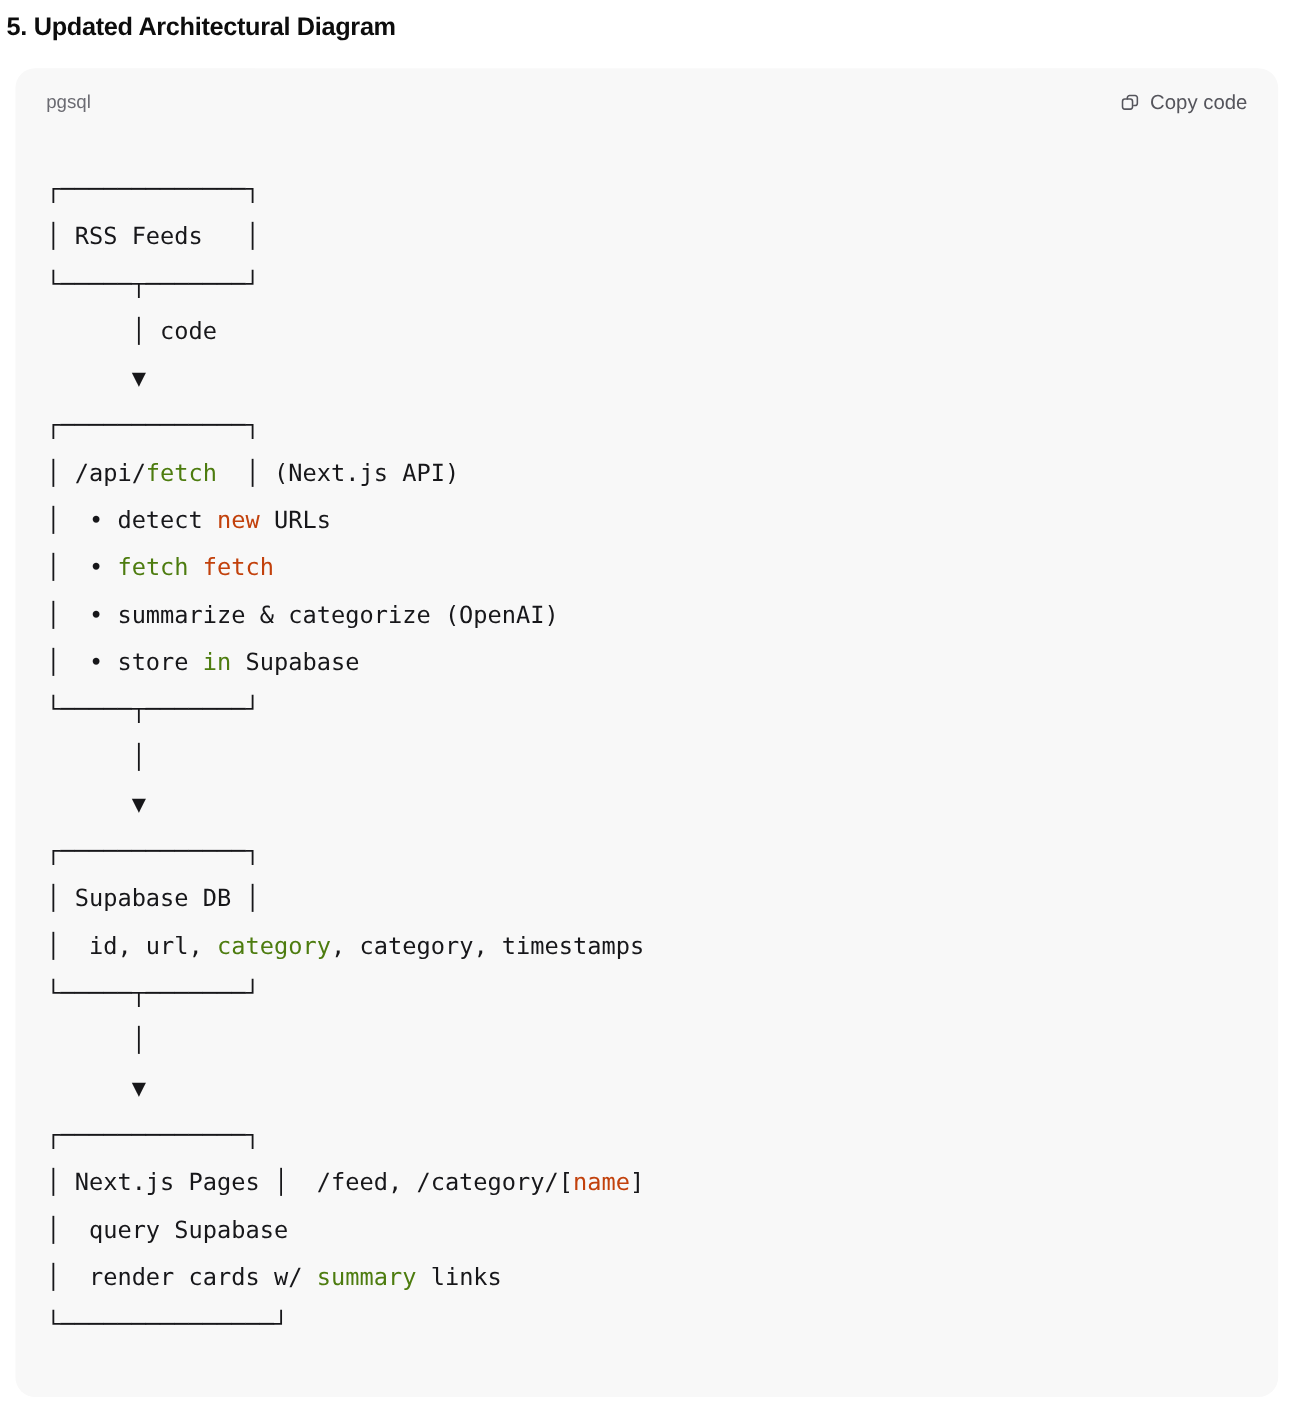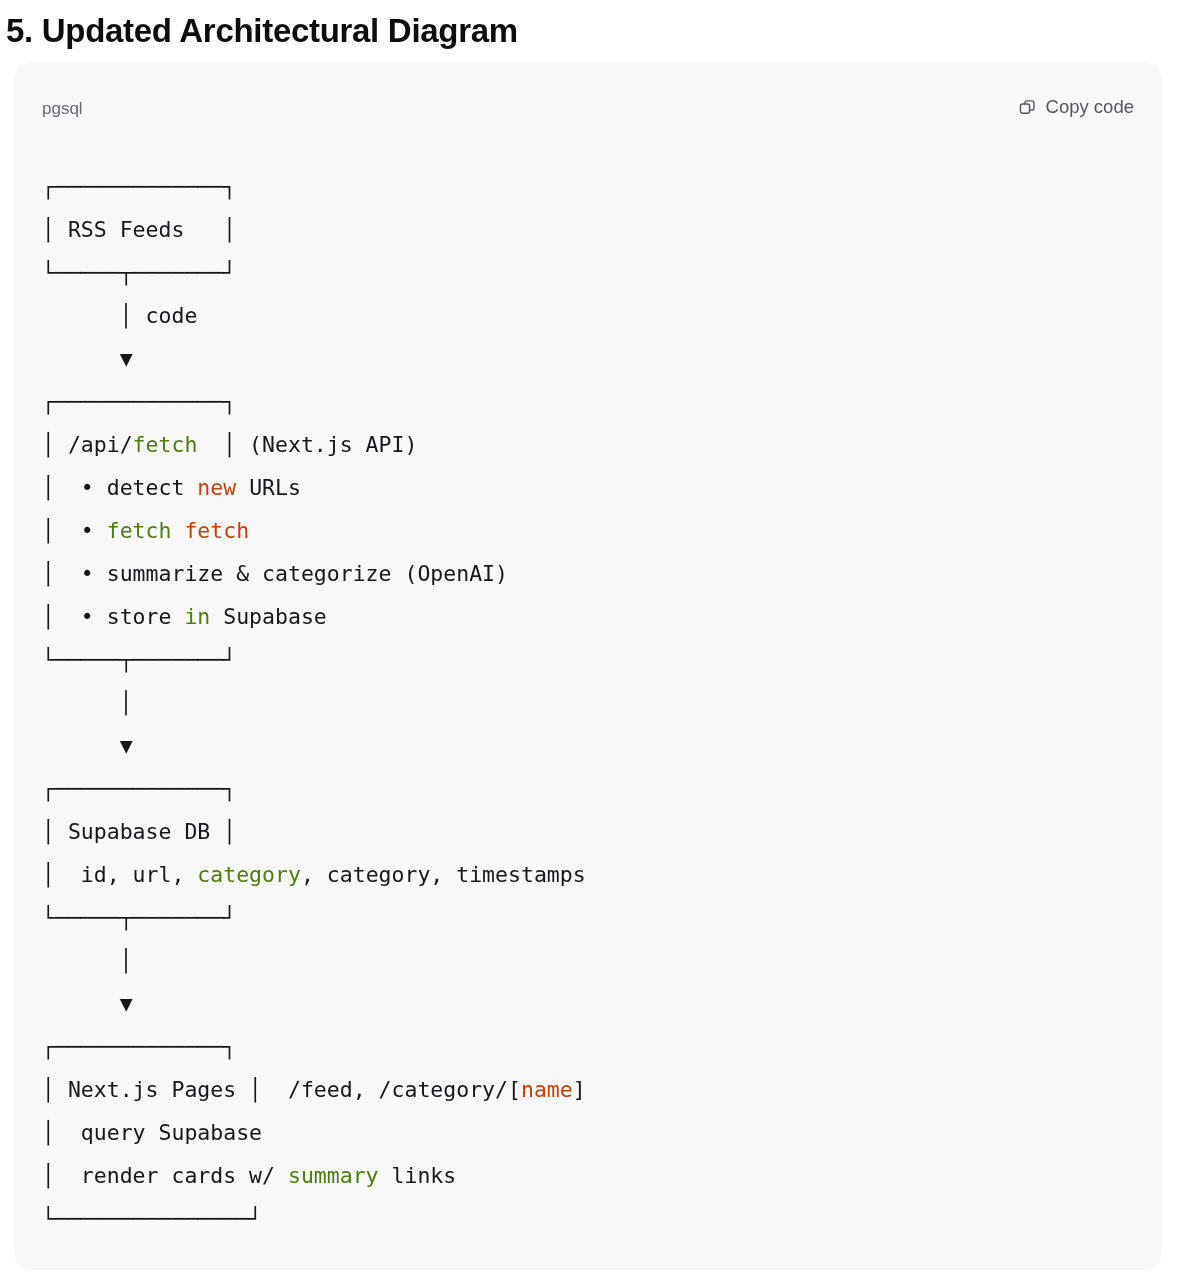--- a/index.html
+++ b/index.html
@@ -17,21 +17,21 @@
   .page {
     position: relative;
     width: 1178px;
     height: 1284px;
     box-sizing: border-box;
   }
 
   
   .section-title {
     font-family: "Liberation Sans", sans-serif;
-    font-size: 33px;
+    font-size: 23px;
     font-weight: 700;
     color: #0d0d0d;
     letter-spacing: -0.3px;
     line-height: 1.3;
     margin: 0;
     padding: 10px 0 0 6px;
   }
 
   
   .code-card {
@@ -41,21 +41,21 @@
     width: 1148px;
     height: 1208px;
     background: #f8f8f8;
     border-radius: 18px;
     box-sizing: border-box;
     overflow: hidden;
   }
 
   .code-header {
     display: flex;
-    align-items: flex-end;
+    align-items: flex-start;
     justify-content: space-between;
     padding: 22px 28px 6px 28px;
     box-sizing: border-box;
   }
 
   .lang-label {
     font-family: "Liberation Sans", sans-serif;
     font-size: 17px;
     color: #6b6b72;
     line-height: 1;
@@ -66,21 +66,20 @@
     align-items: center;
     gap: 9px;
     background: none;
     border: 0;
     padding: 0;
     cursor: pointer;
     font-family: "Liberation Sans", sans-serif;
     font-size: 18.5px;
     color: #55555c;
     line-height: 1;
-    margin-top: 14px;
   }
   .copy-btn .copy-ico {
     display: inline-flex;
     width: 19px;
     height: 19px;
     align-items: center;
     justify-content: center;
   }
   .copy-btn .copy-ico svg { display: block; }
 

